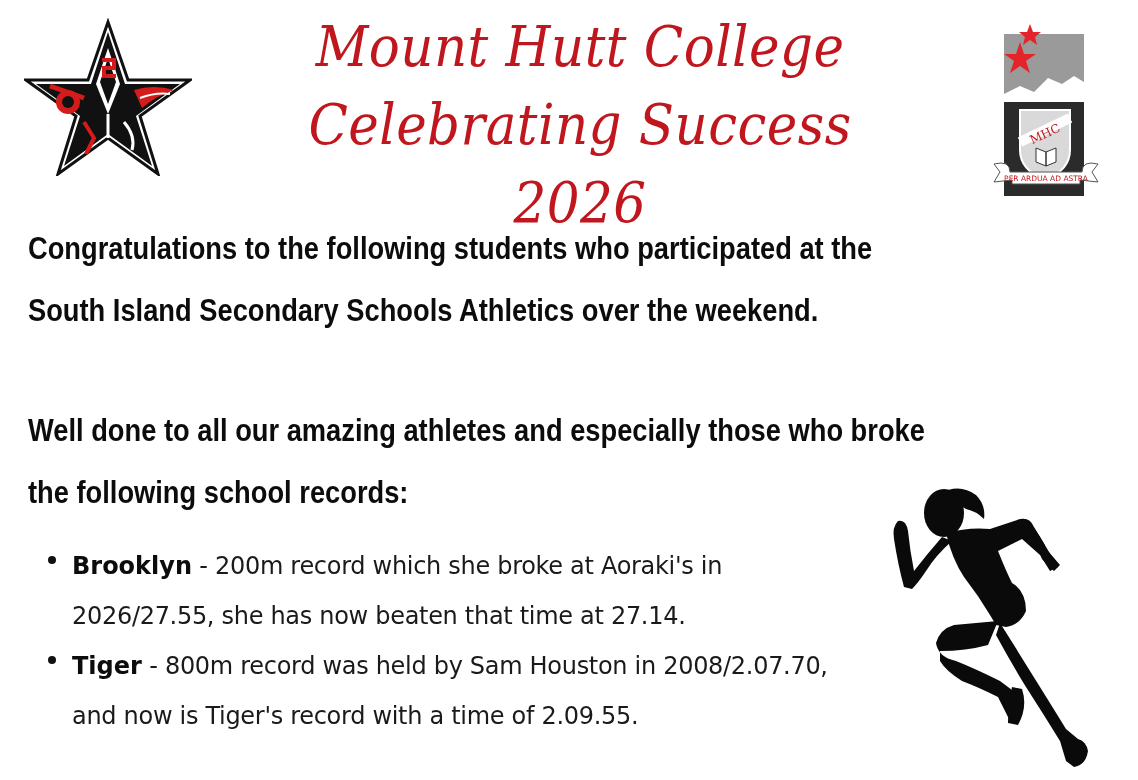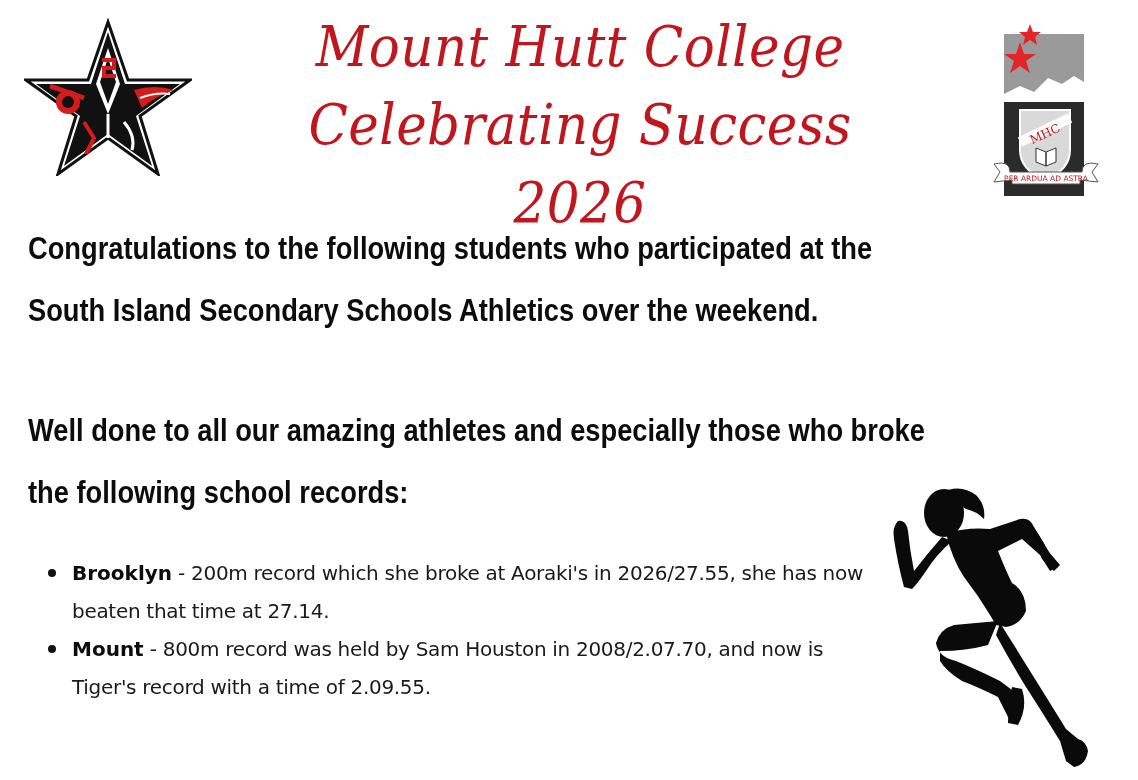--- a/index.html
+++ b/index.html
@@ -27,23 +27,23 @@
   .intro .line, .welldone .line { display: block; white-space: nowrap; }
 
   .welldone {
     position: absolute; left: 28px; top: 400px; width: 1200px;
     font-family: "Liberation Sans Narrow", "Liberation Sans", sans-serif;
     font-weight: bold; font-size: 31px; line-height: 62px; color: #0c0c0c;
     transform: scaleX(0.88); transform-origin: left top;
   }
 
   .records {
-    position: absolute; left: 48px; top: 554px; width: 820px;
+    position: absolute; left: 48px; top: 541px; width: 820px;
     list-style: none; font-family: "DejaVu Sans", sans-serif;
-    font-size: 20px; line-height: 38px; color: #1a1a1a;
+    font-size: 24px; line-height: 50px; color: #1a1a1a;
   }
   .records li { position: relative; padding-left: 24px; }
   .records li .bullet {
     position: absolute; left: 0; top: 15px; width: 8px; height: 8px;
     border-radius: 50%; background: #111;
   }
   .records .name { font-weight: bold; color: #0c0c0c; }
   .records .text { font-weight: normal; letter-spacing: -0.3px; }
 
   .runner { position: absolute; left: 880px; top: 475px; width: 232px; height: 296px; }
@@ -96,21 +96,21 @@
   <span class="line">the following school records:</span>
 </div>
 
 <ul class="records">
   <li>
     <span class="bullet"></span>
     <span class="name">Brooklyn</span><span class="text"> - 200m record which she broke at Aoraki's in 2026/27.55, she has now beaten that time at 27.14.</span>
   </li>
   <li>
     <span class="bullet"></span>
-    <span class="name">Mount</span><span class="text"> - 800m record was held by Sam Houston in 2008/2.07.70, and now is Tiger's record with a time of 2.09.55.</span>
+    <span class="name">Tiger</span><span class="text"> - 800m record was held by Sam Houston in 2008/2.07.70, and now is Tiger's record with a time of 2.09.55.</span>
   </li>
 </ul>
 
 <svg class="runner" viewBox="0 0 232 296">
   <g fill="#0a0a0a">
 
     <ellipse cx="64" cy="38" rx="20" ry="24"></ellipse>
     <path d="M60,18 Q80,8 96,20 Q106,30 104,44 Q96,36 86,34 Z"></path>
 
     <path d="M66,58 Q88,52 110,54 L140,44 Q150,42 154,52 L172,82 L178,92 L170,96 L160,80 L142,64 L118,76 Q126,96 132,108 Q146,116 146,136 Q140,150 126,152 L116,150 L110,140 Q98,120 84,102 Q72,84 66,58 Z"></path>

